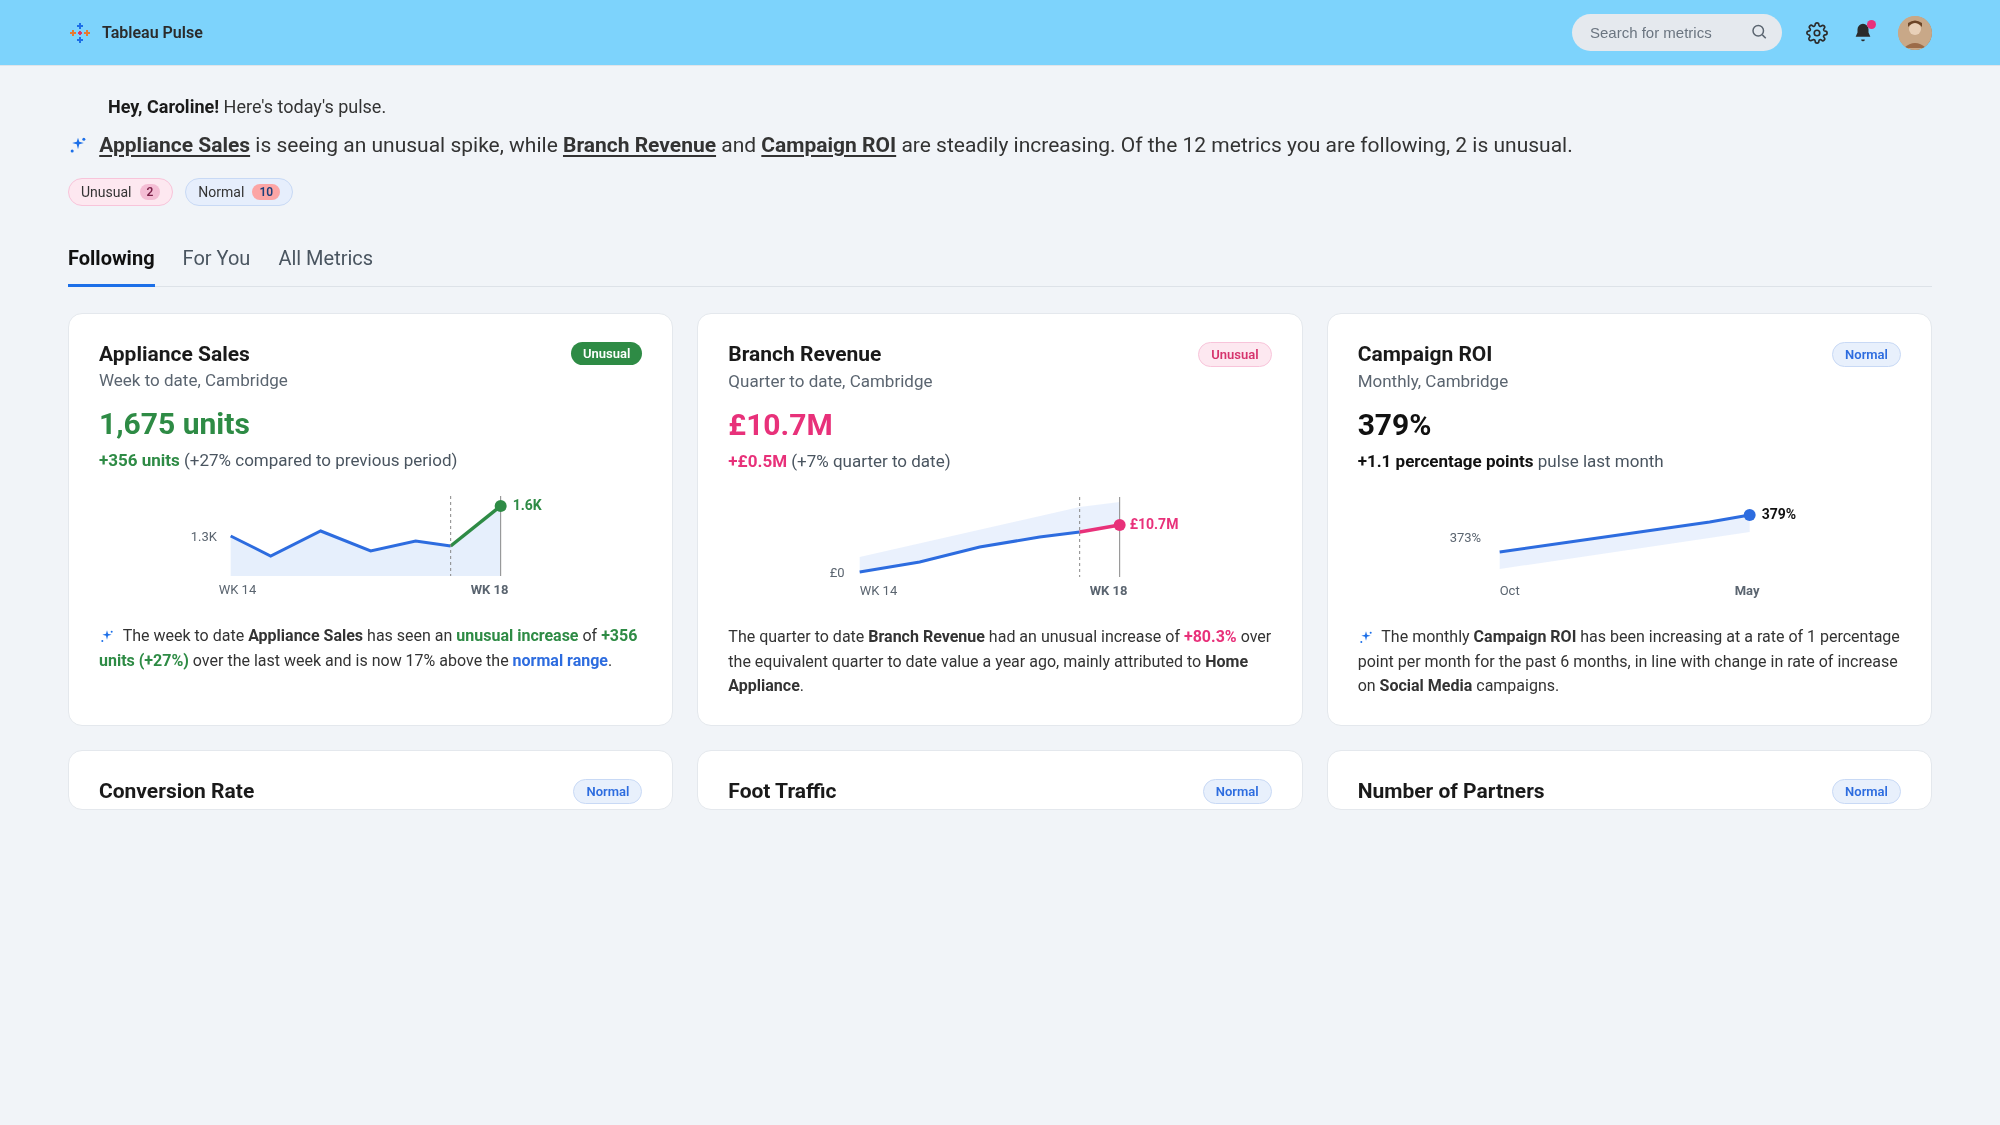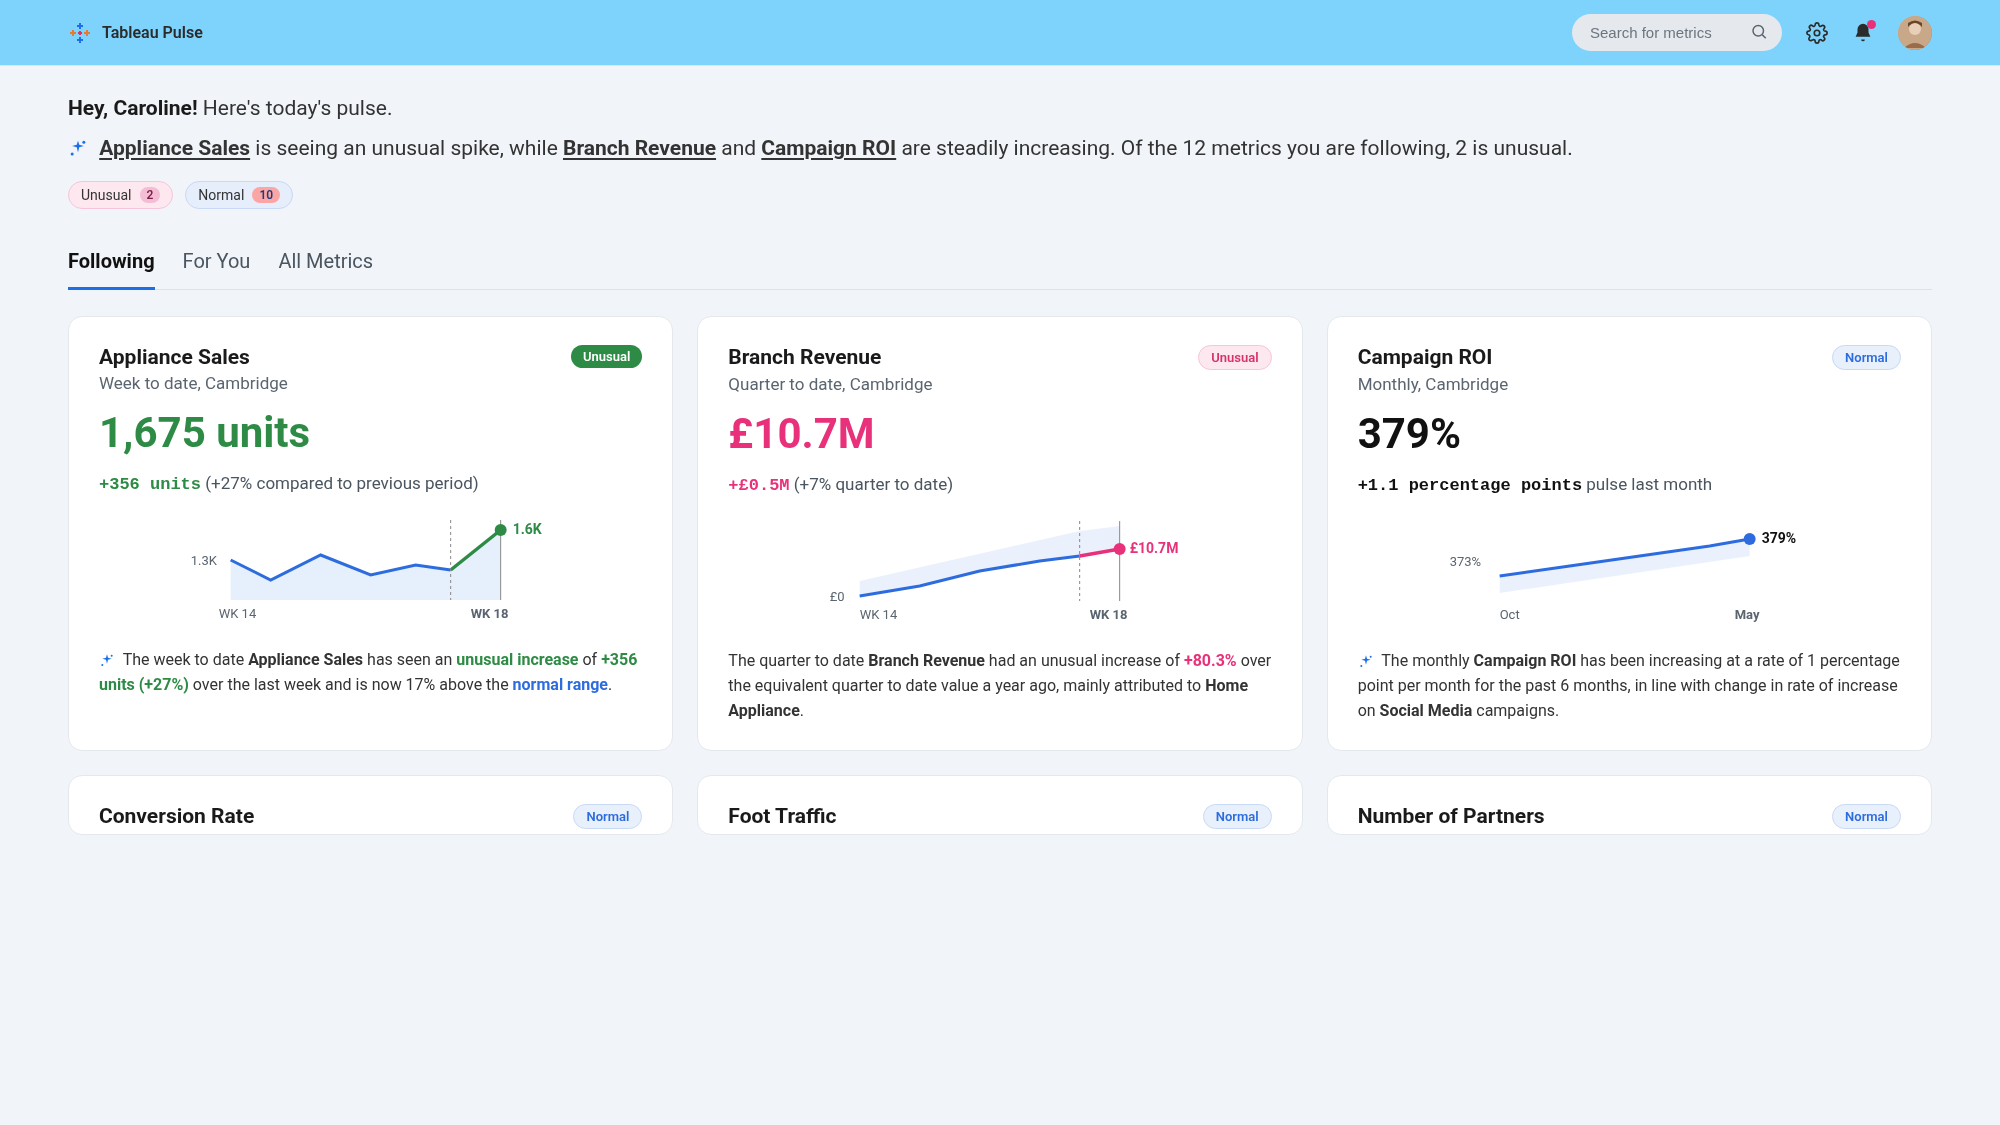--- a/index.html
+++ b/index.html
@@ -58,21 +58,21 @@
   }
   .avatar {
     width: 34px; height: 34px; border-radius: 50%;
     background: linear-gradient(135deg,#d8b896,#a07850);
     display: flex; align-items: center; justify-content: center;
     overflow: hidden;
   }
   .avatar svg { width: 34px; height: 34px; }
 
   .main { padding: 30px 68px 40px; }
-  .greeting { font-size: 21px; color: #333; margin-bottom: 14px; }
+  .greeting { font-size: 18px; color: #333; margin-bottom: 14px; margin-left: 40px; }
   .greeting .bold { font-weight: 700; color: #1a1a1a; }
   .insight-line {
     font-size: 21px;
     line-height: 1.4;
     color: #333;
     display: block;
     margin-bottom: 18px;
   }
   .sparkle-icon { display: inline-flex; vertical-align: middle; margin-right: 6px; }
   .insight-line .ul { font-weight: 700; text-decoration: underline; text-underline-offset: 3px; }
@@ -131,26 +131,26 @@
   .badge {
     font-size: 13px;
     font-weight: 600;
     padding: 4px 12px;
     border-radius: 999px;
   }
   .badge-unusual-solid { background: #2e8b45; color: #fff; }
   .badge-unusual-outline { background: #fde8f0; border: 1px solid #f8c4da; color: #d6336c; }
   .badge-normal-outline { background: #e8f0fc; border: 1px solid #c8d9f5; color: #2d6cdf; }
   .card-sub { font-size: 17px; color: #5b6570; margin-bottom: 18px; }
-  .big-value { font-size: 42px; font-weight: 700; line-height: 1.05; margin-bottom: 18px; }
+  .big-value { font-size: 30px; font-weight: 700; line-height: 1.05; margin-bottom: 10px; }
   .val-green { color: #2e8b45; }
   .val-pink { color: #e8317a; }
   .val-black { color: #111; }
   .delta-line { font-size: 17px; margin-bottom: 16px; }
-  .delta-line .delta { font-weight: 700; font-family: Liberation Mono, monospace; }
+  .delta-line .delta { font-weight: 700; }
   .delta-green { color: #2e8b45; }
   .delta-pink { color: #e8317a; }
   .delta-black { color: #111; }
   .delta-line .context { color: #4a5560; }
   .chart-wrap { position: relative; height: 120px; margin-bottom: 18px; }
   .chart-wrap svg { width: 100%; height: 100%; display: block; }
   .axis-label { font-size: 13px; fill: #5b6570; }
   .data-label { font-size: 14px; font-weight: 700; }
   .insight-text { font-size: 16px; line-height: 1.55; color: #333; }
   .insight-text .strong { font-weight: 700; }

